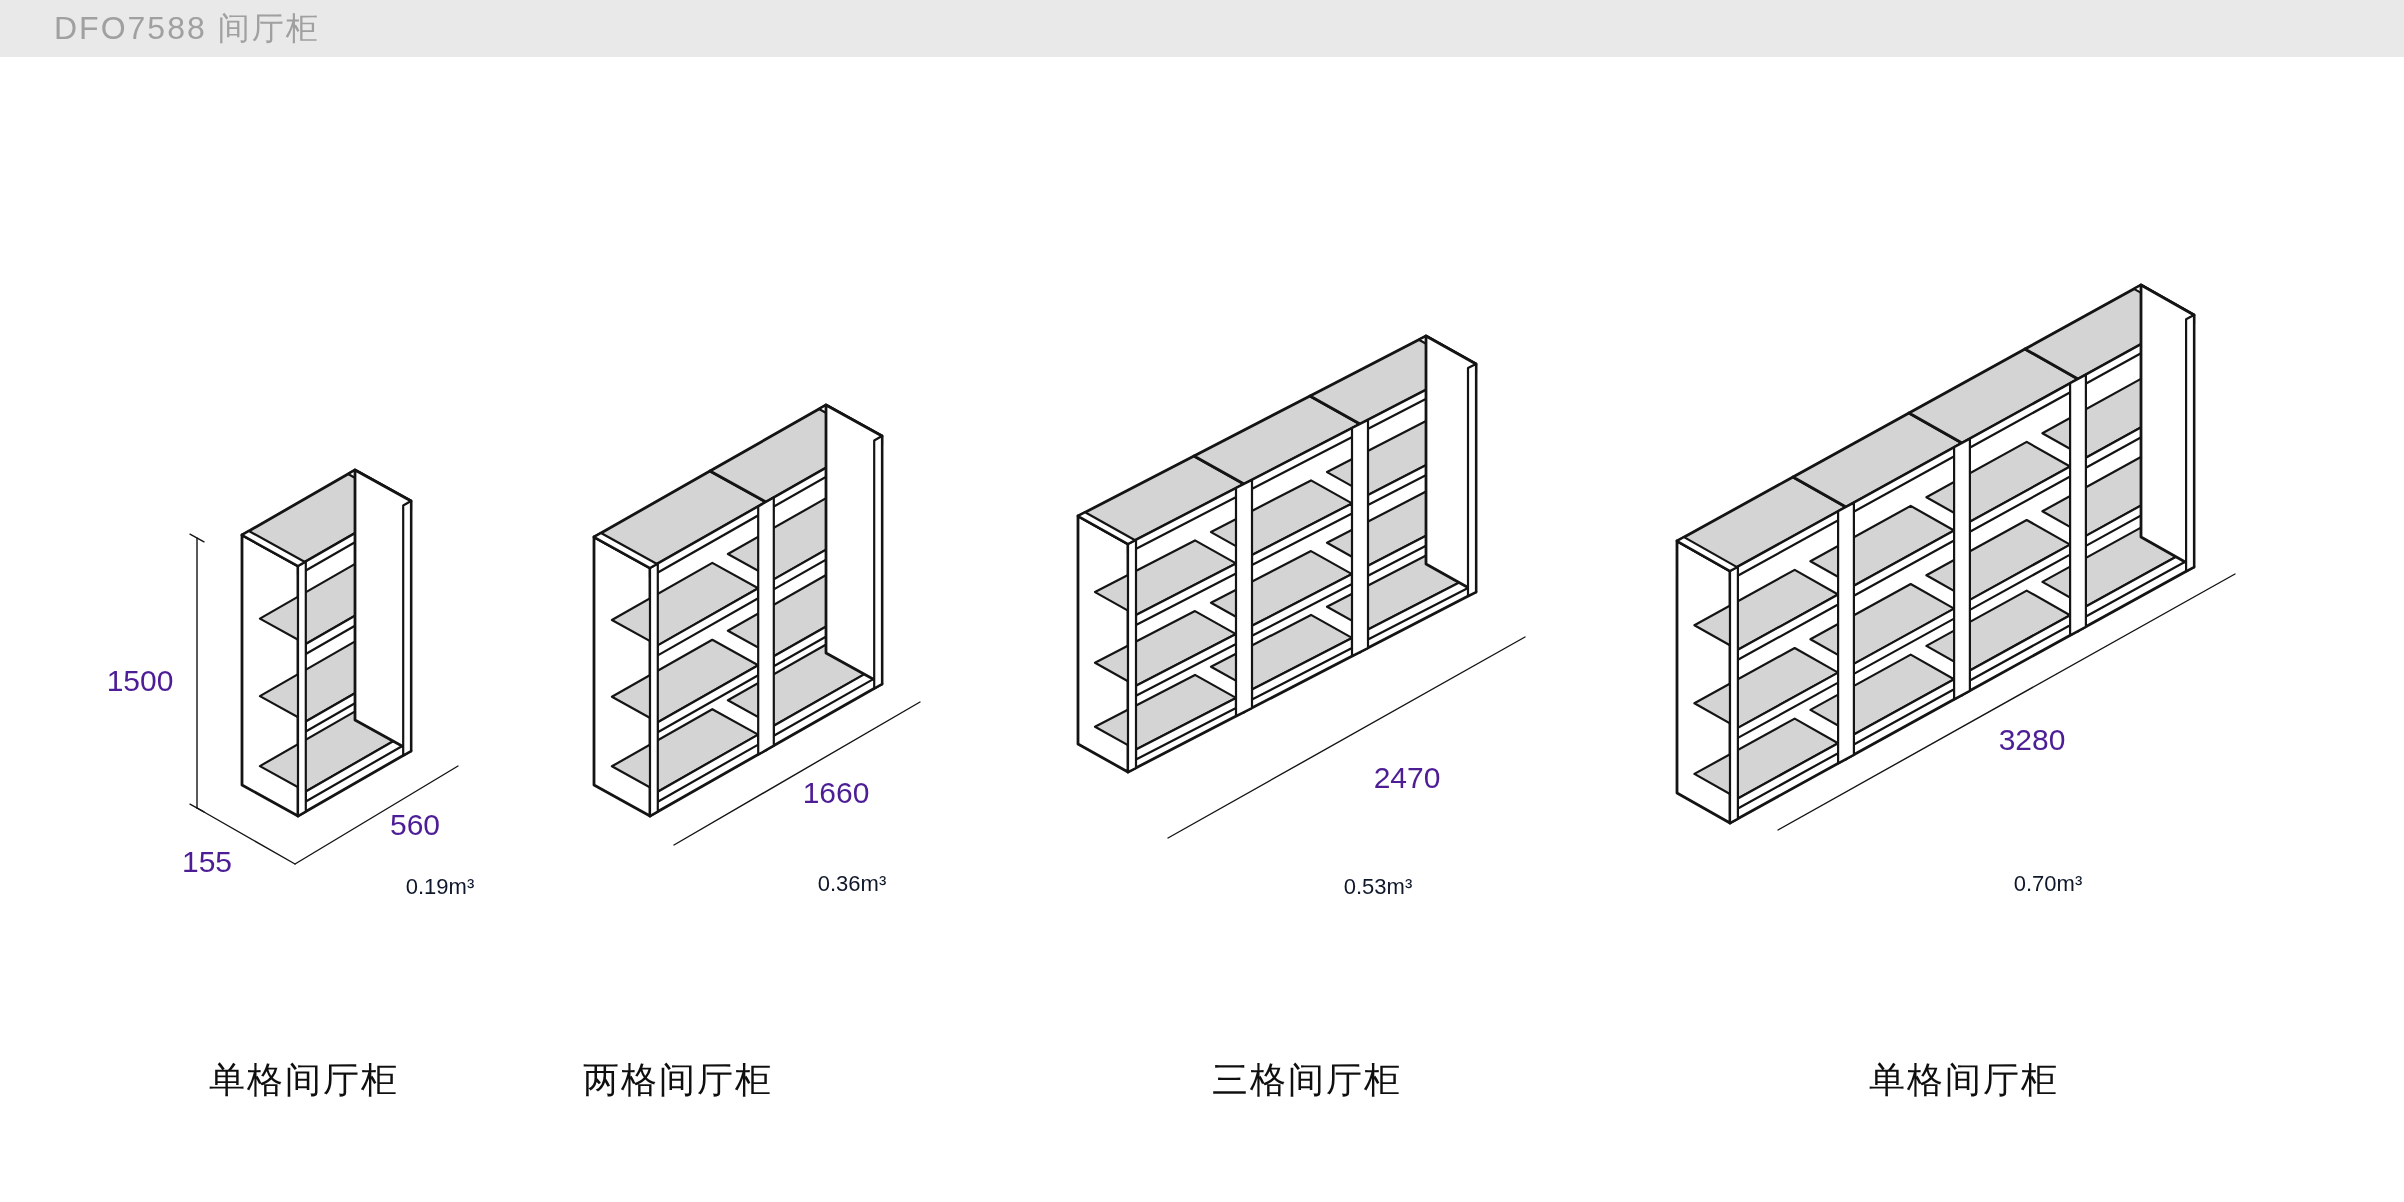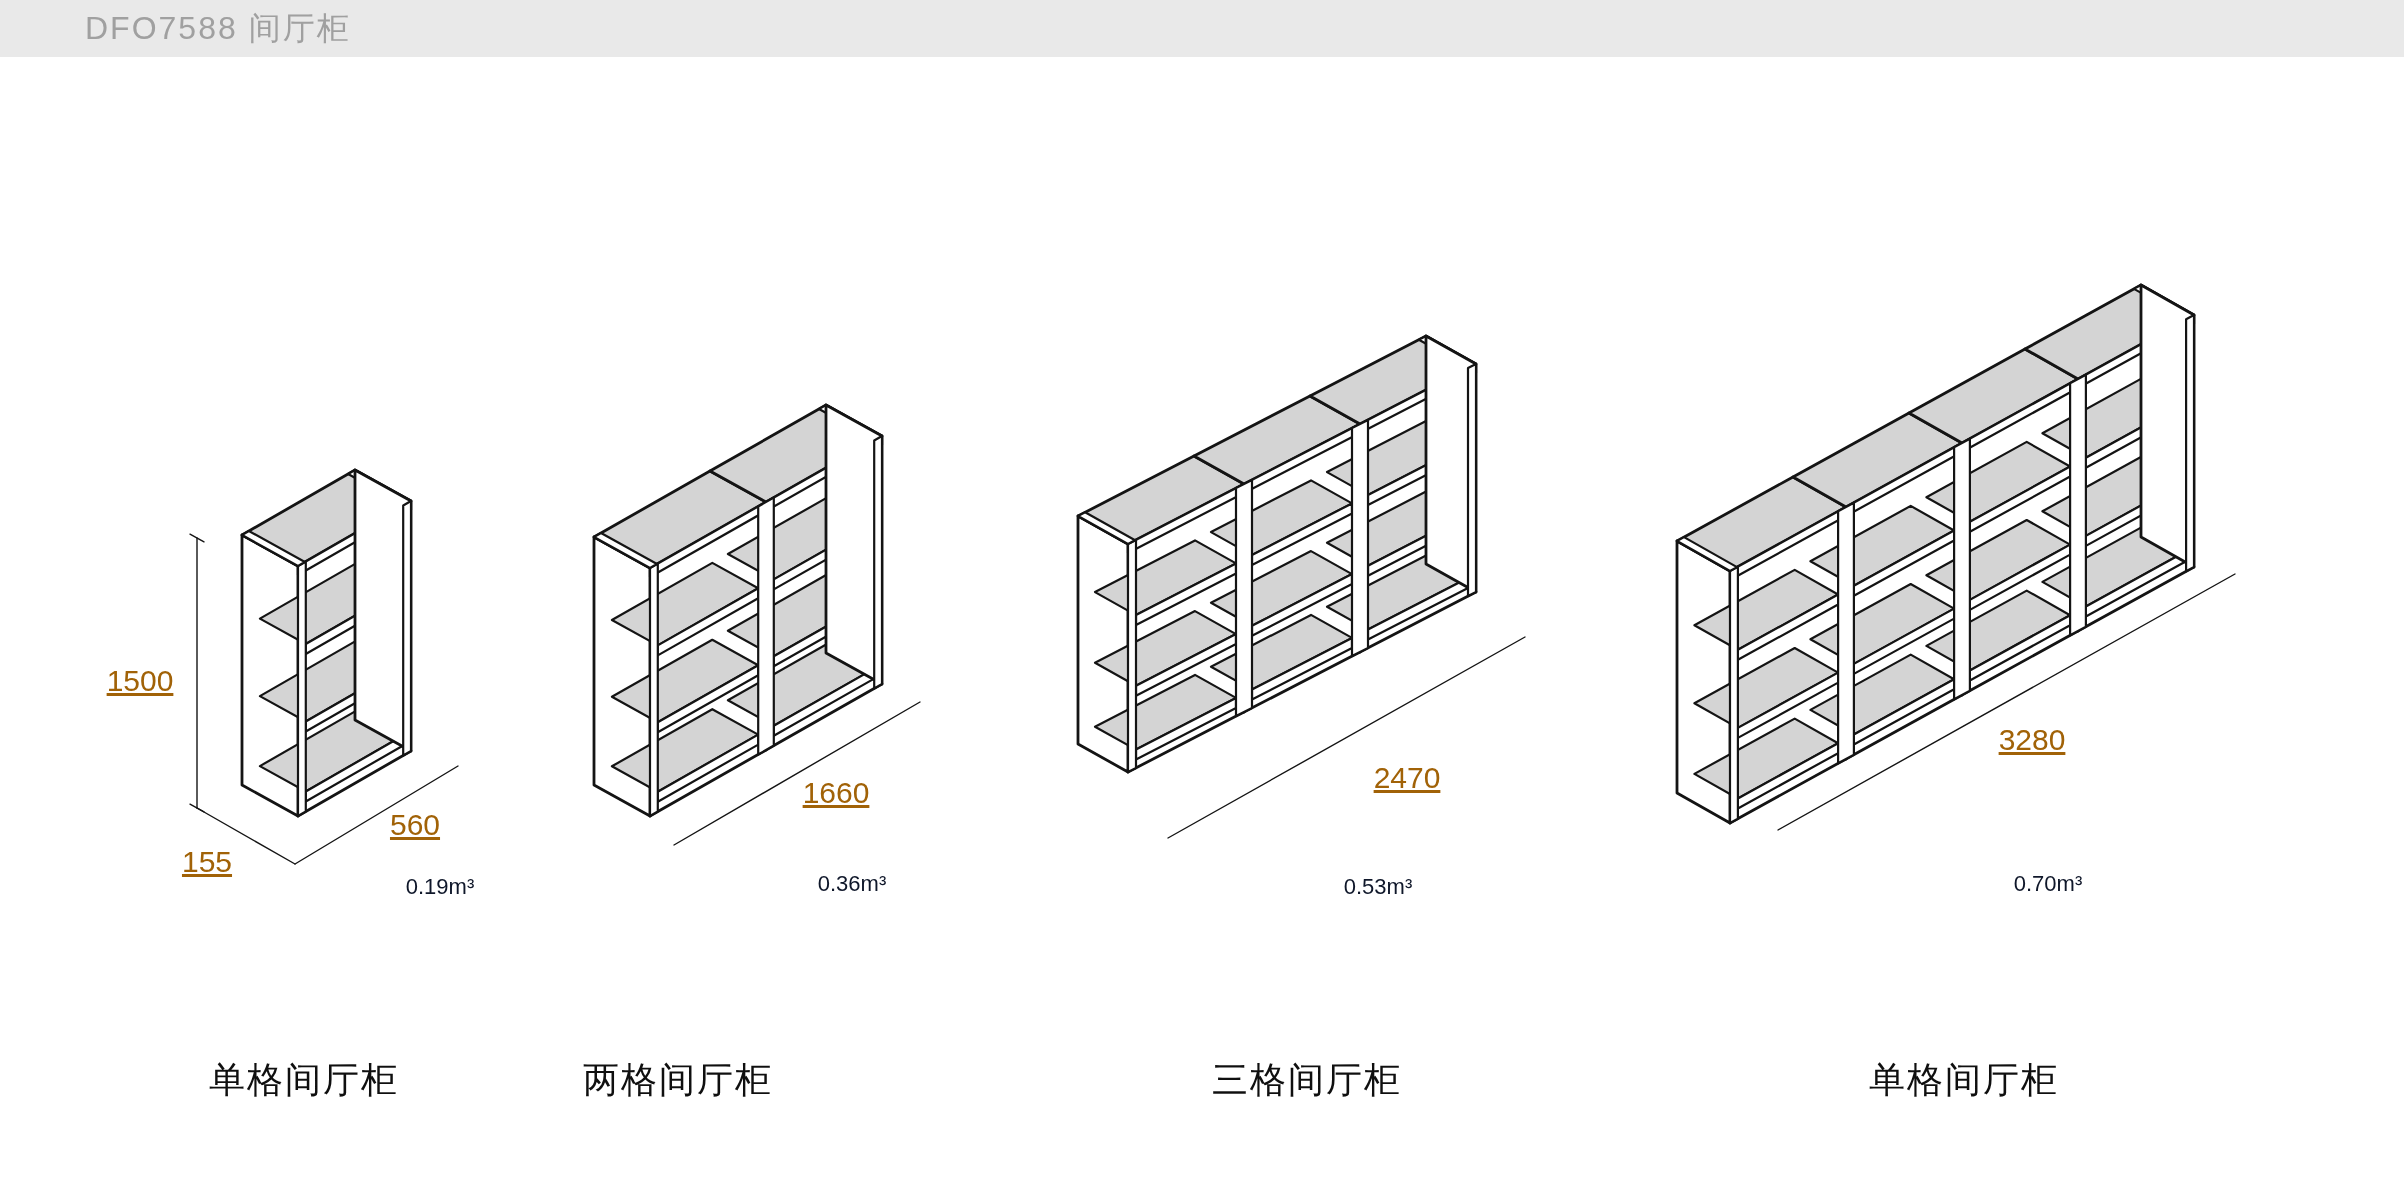--- a/index.html
+++ b/index.html
@@ -1,23 +1,23 @@
 <!DOCTYPE html>
 <html><head>
 <meta charset="utf-8">
 <style>
   html,body{margin:0;padding:0;background:#ffffff;}
   .page{position:relative;width:2404px;height:1202px;background:#ffffff;overflow:hidden;
         font-family:"Liberation Sans", sans-serif;}
   .header{position:absolute;left:0;top:0;width:2404px;height:57px;background:#e9e9e9;
-          display:flex;align-items:center;box-sizing:border-box;padding-left:85px;}
+          display:flex;align-items:center;box-sizing:border-box;padding-left:54px;}
   .header span{font-size:32px;color:#a0a0a0;letter-spacing:2px;}
   svg{position:absolute;left:0;top:0;}
   .t{position:absolute;transform:translate(-50%,-50%);white-space:nowrap;line-height:1;}
-  .dim{font-size:30px;color:#a16207;text-decoration:underline;}
+  .dim{font-size:30px;color:#4c1d95;}
   .vol{font-size:22px;color:#0f172a;}
   .name{font-size:36px;color:#0f0f0f;letter-spacing:2px;}
 </style>
 </head>
 <body>
 
 <div class="page">
 
   <div class="header">
     <span>DFO7588 间厅柜</span>

